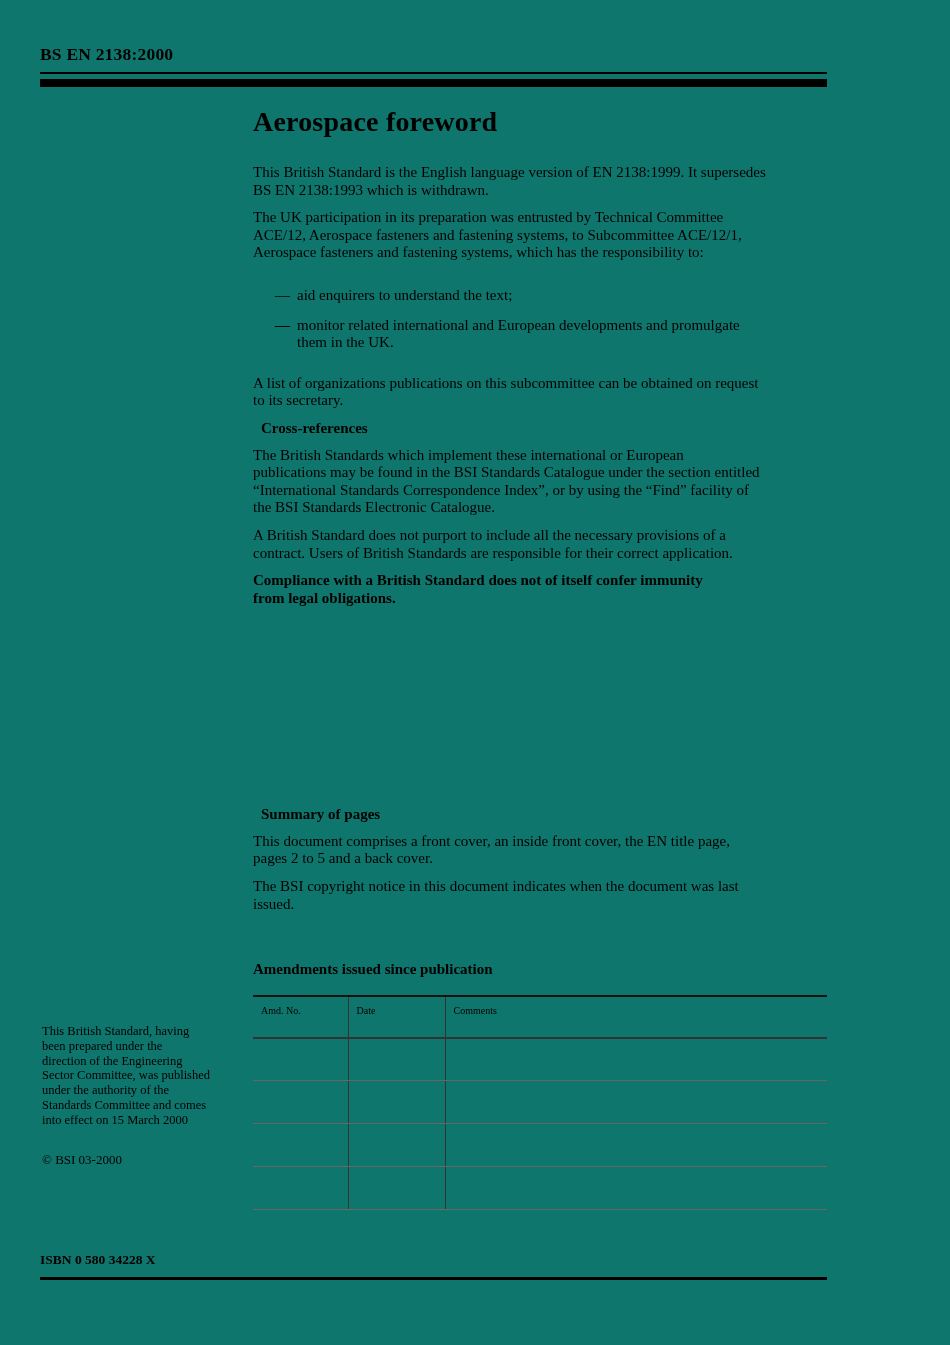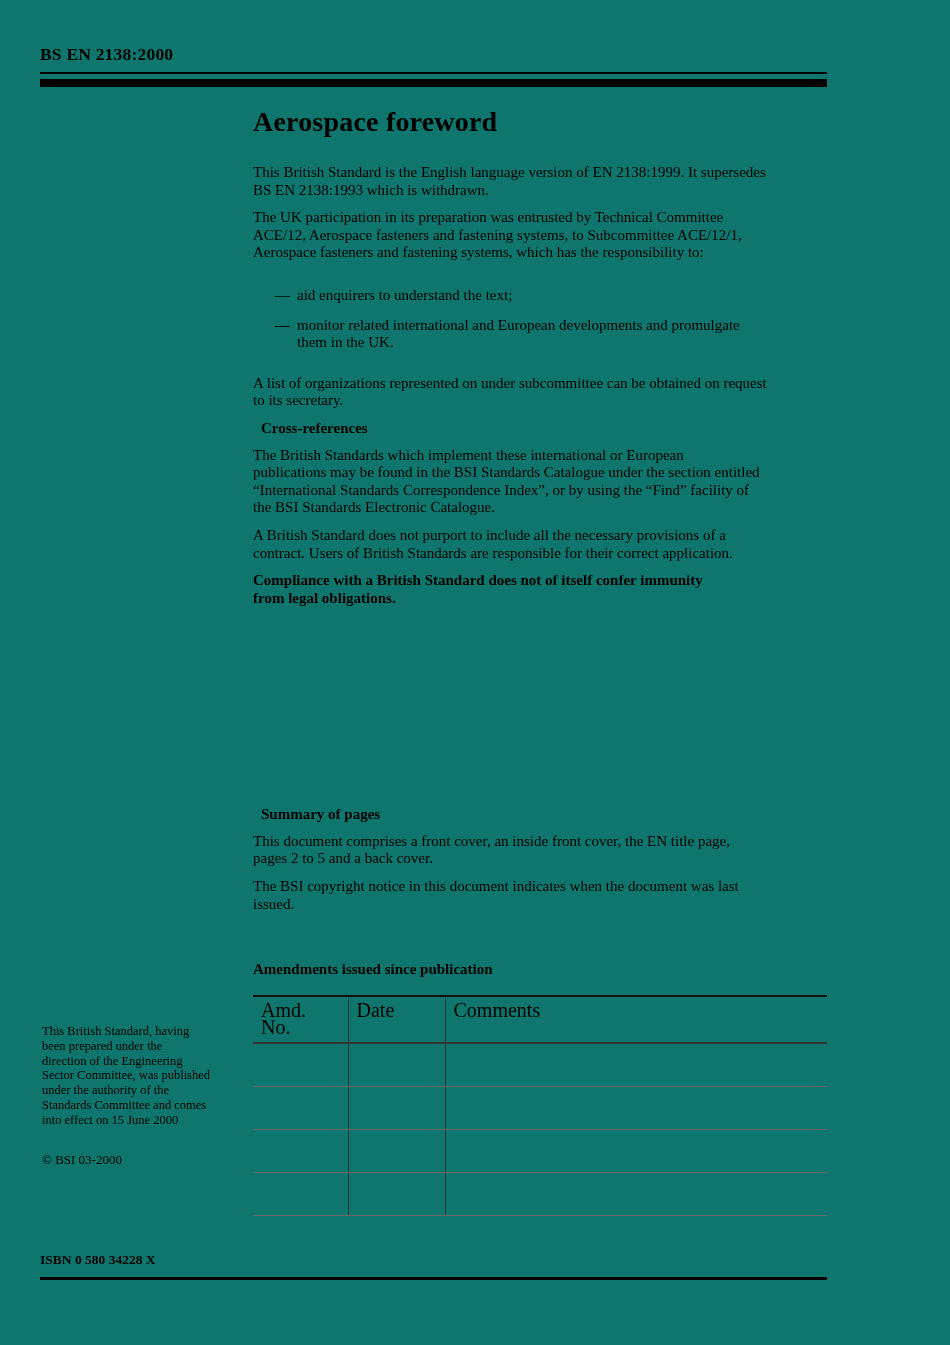--- a/index.html
+++ b/index.html
@@ -23,21 +23,21 @@
   .resp-list { list-style:none; margin:25px 0 23px 0; padding:0; }
   .resp-item { position:relative; padding-left:44px; margin-bottom:12px; }
   .resp-item:last-child { margin-bottom:0; }
   .dash { position:absolute; left:22px; top:0; }
   .resp-text { white-space:pre-line; }
 
   .summary-head { margin-top:199px; }
   .amend-head { font-weight:bold; margin:48px 0 0 0; padding-bottom:16px; }
 
   table.amend { border-collapse:collapse; width:574px; border-top:2.5px solid #111; table-layout:fixed; }
-  .amend th, .amend td { box-sizing:border-box; border-right:1.5px solid #333; text-align:left; vertical-align:top; font-weight:normal; font-size:20px; }
+  .amend th, .amend td { box-sizing:border-box; border-right:1.5px solid #333; text-align:left; vertical-align:top; font-weight:normal; font-size:10px; }
   .amend th:last-child, .amend td:last-child { border-right:none; }
   .amend thead th { height:42px; padding:5px 8px; border-bottom:2px solid #333; }
   .amend tbody td { height:43px; border-bottom:1.6px solid #666; }
 
   .sidebar-note { position:absolute; left:42px; top:1024px; width:205px; font-size:12.5px; line-height:14.8px; white-space:pre-line; }
   .copyright { position:absolute; left:42px; top:1152px; font-size:13px; }
   .isbn { position:absolute; left:40px; top:1252px; font-size:13.5px; font-weight:bold; }
 </style>
 </head>
 <body>
@@ -65,21 +65,21 @@
       <li class="resp-item">
         <span class="dash">—</span>
       </li>
       <li class="resp-item">
         <span class="dash">—</span>
         <span class="resp-text">monitor related international and European developments and promulgate
 them in the UK.</span>
       </li>
     </ul>
 
-    <p class="para">A list of organizations represented on under subcommittee can be obtained on request
+    <p class="para">A list of organizations publications on this subcommittee can be obtained on request
 to its secretary.</p>
 
     <p class="subhead">Cross-references</p>
     <p class="para">The British Standards which implement these international or European
 publications may be found in the BSI Standards Catalogue under the section entitled
 “International Standards Correspondence Index”, or by using the “Find” facility of
 the BSI Standards Electronic Catalogue.</p>
     <p class="para">A British Standard does not purport to include all the necessary provisions of a
 contract. Users of British Standards are responsible for their correct application.</p>
 
@@ -130,18 +130,18 @@
       </tbody>
     </table>
   </div>
 
   <div class="sidebar-note">This British Standard, having
 been prepared under the
 direction of the Engineering
 Sector Committee, was published
 under the authority of the
 Standards Committee and comes
-into effect on 15 June 2000</div>
+into effect on 15 March 2000</div>
   <div class="copyright">© BSI 03-2000</div>
   <div class="isbn">ISBN 0 580 34228 X</div>
   <div class="bottom-rule"></div>
 
 </div>
 
 </body></html>

